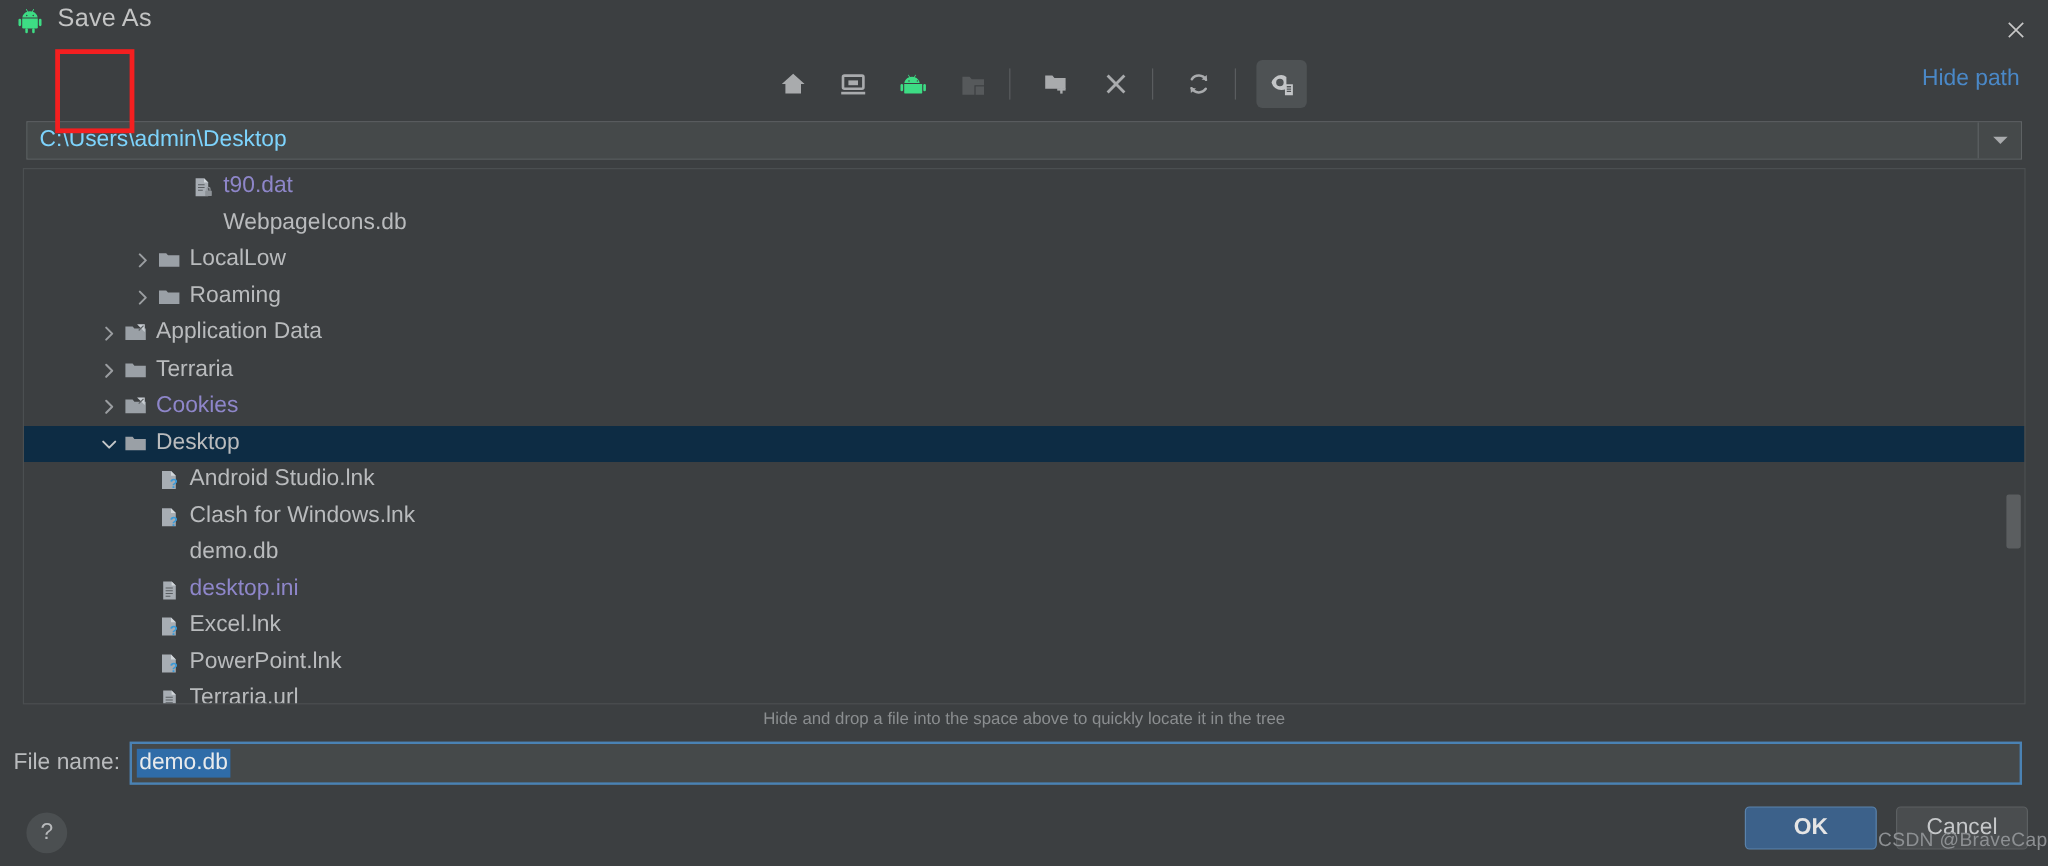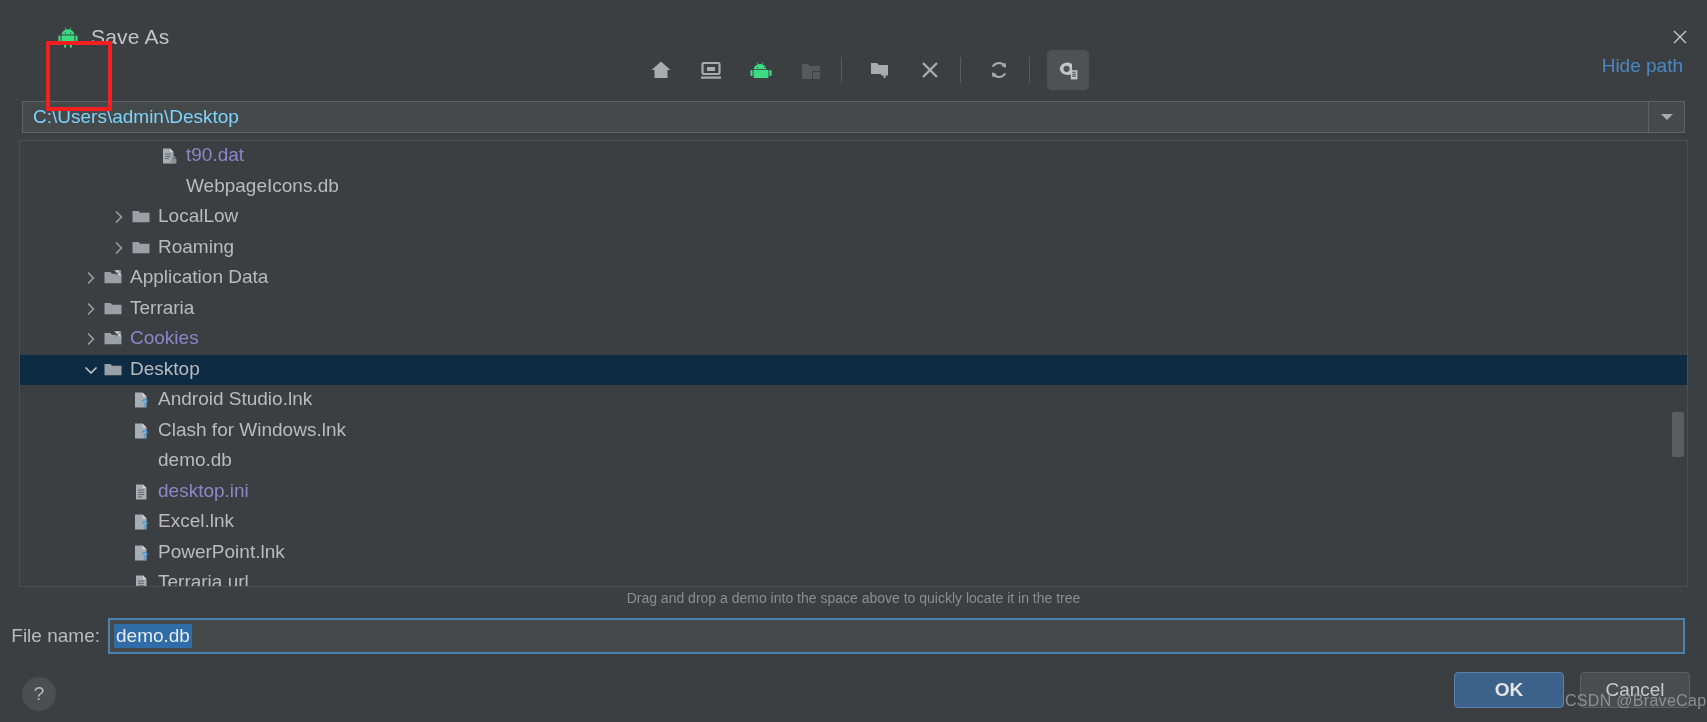--- a/index.html
+++ b/index.html
@@ -11,22 +11,22 @@
   }
   #dialog {
     position: relative;
     width: 1707px; height: 722px;
     background: #3c3f41;
     color: #bbbbbb;
   }
 
   
   .titlebar {
-    position: absolute; left: 0; top: 16px; width: 1707px; height: 42px;
-    display: flex; align-items: center; padding-left: 43px;
+    position: absolute; left: 0; top: 4px; width: 1707px; height: 42px;
+    display: flex; align-items: flex-start;
   }
   .title-icon { margin-left: 12px; width: 26px; height: 26px; display: flex; align-items: center; justify-content: center; }
   .title-text {
     margin-left: 10px; font-size: 21px; color: #c3c4c4; letter-spacing: .2px;
   }
   .close-btn {
     position: absolute; right: 0; top: 0; width: 54px; height: 42px;
     display: flex; align-items: center; justify-content: center;
     color: #c7c7c7;
   }
@@ -454,21 +454,21 @@
             </svg>
           </span>
           <span class="label">Terraria.url</span>
         </div>
       </div>
     <div class="vscroll">
       <div class="vthumb"></div>
     </div>
   </div>
 
-  <div class="hint">Drag and drop a demo into the space above to quickly locate it in the tree</div>
+  <div class="hint">Hide and drop a file into the space above to quickly locate it in the tree</div>
 
   <div class="fname-row">
     <div class="fname-label">File name:</div>
     <div class="fname-field">
       <span class="fname-value">demo.db</span>
     </div>
   </div>
 
   <div class="help-btn">?</div>
   <div class="ok-btn">OK</div>

